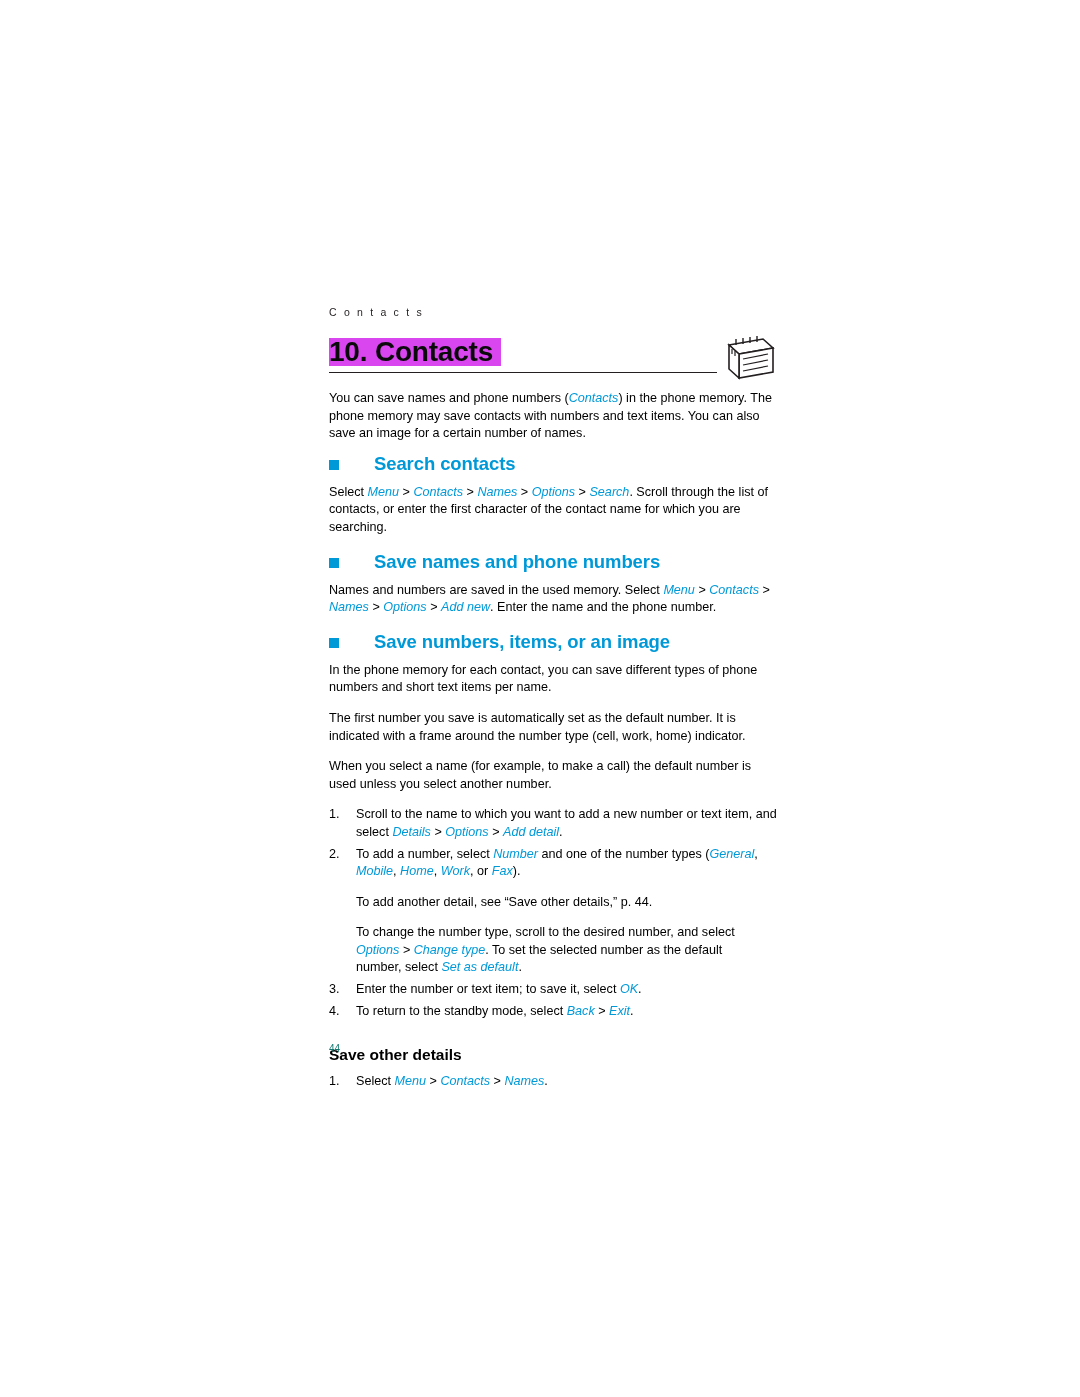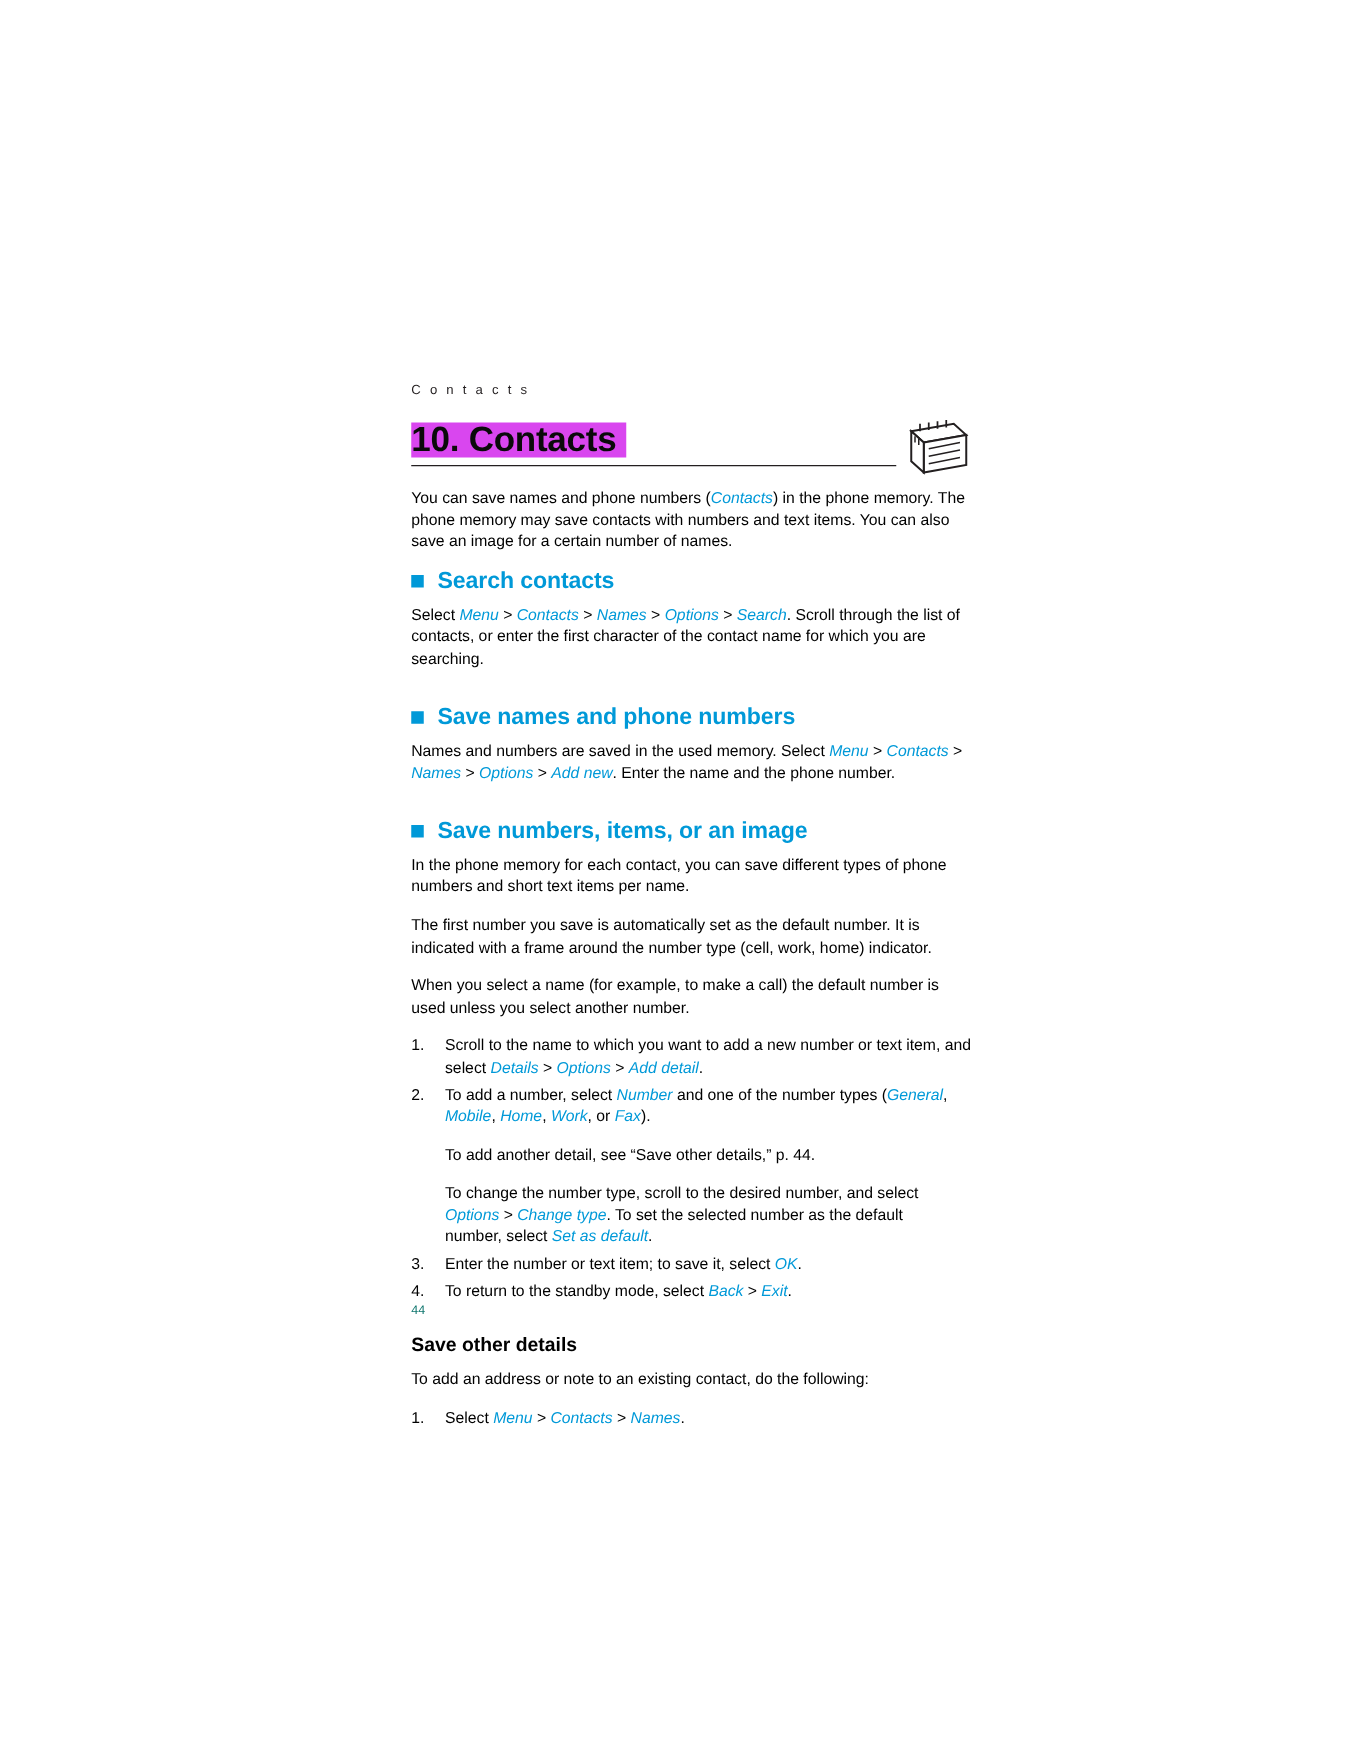--- a/index.html
+++ b/index.html
@@ -74,32 +74,33 @@
   }
   .intro { margin-bottom: 10px; }
   .sec-head {
     display: flex;
     align-items: center;
     font-size: 18.5px;
     font-weight: bold;
     color: #0099d8;
     margin: 0 0 9px 0;
     letter-spacing: -0.1px;
+    gap: 24px;
   }
   .sec-head .bullet {
     display: inline-block;
     width: 10px;
     height: 10px;
     background: #0099d8;
     margin-right: 11px;
     flex: none;
     position: relative;
     top: 1px;
   }
-  .sec-gap { margin-top: 25px; }
+  .sec-gap { margin-top: 14px; }
   .sub-head {
     font-size: 15.5px;
     font-weight: bold;
     color: #000000;
     margin: 26px 0 9px 0;
   }
   i, .it { font-style: italic; }
   .blue { color: #0099d8; }
   .ol {
     margin: 0;
@@ -199,21 +200,20 @@
       </li>
       <li>
         <span class="num">3.</span><span>Enter the number or text item; to save it, select </span><i class="blue">OK</i><span>.</span>
       </li>
       <li>
         <span class="num">4.</span><span>To return to the standby mode, select </span><i class="blue">Back</i><span> &gt; </span><i class="blue">Exit</i><span>.</span>
       </li>
     </ol>
 
     <h3 class="sub-head">Save other details</h3>
-    <p>To add an address or note to an existing contact, do the following:</p>
     <ol class="ol">
       <li>
         <span class="num">1.</span><span>Select </span><i class="blue">Menu</i><span> &gt; </span><i class="blue">Contacts</i><span> &gt; </span><i class="blue">Names</i><span>.</span>
       </li>
     </ol>
 
   </div>
 
   <div class="pagenum">44</div>
 

